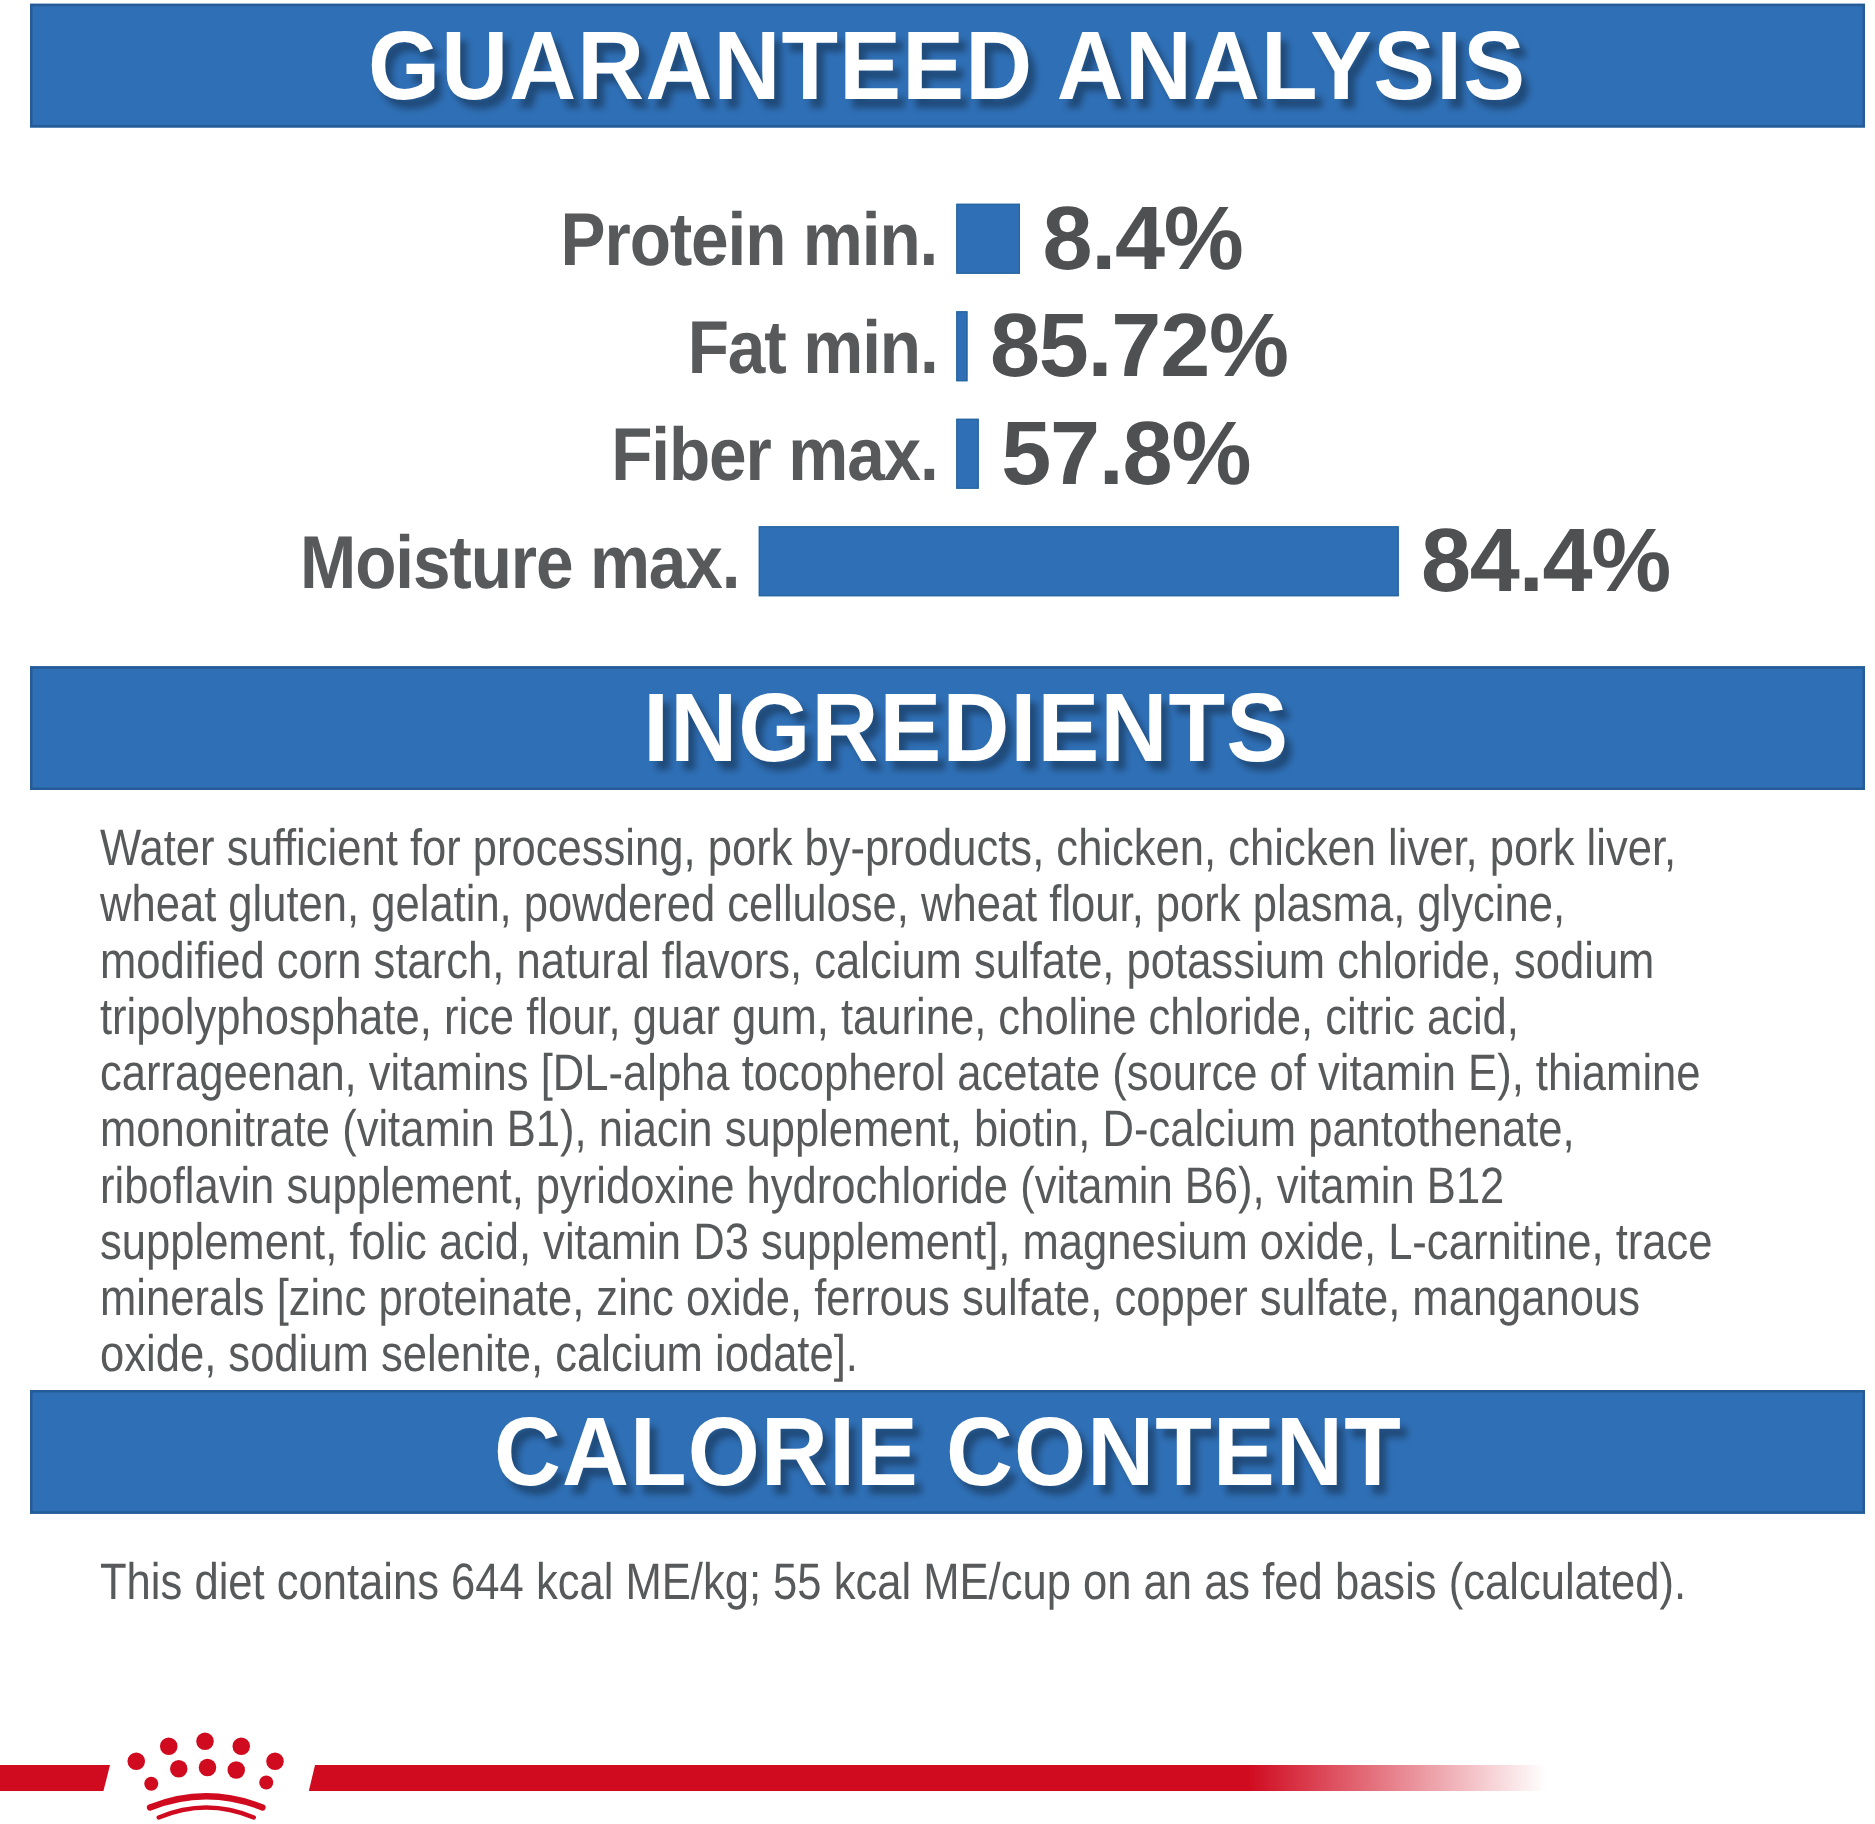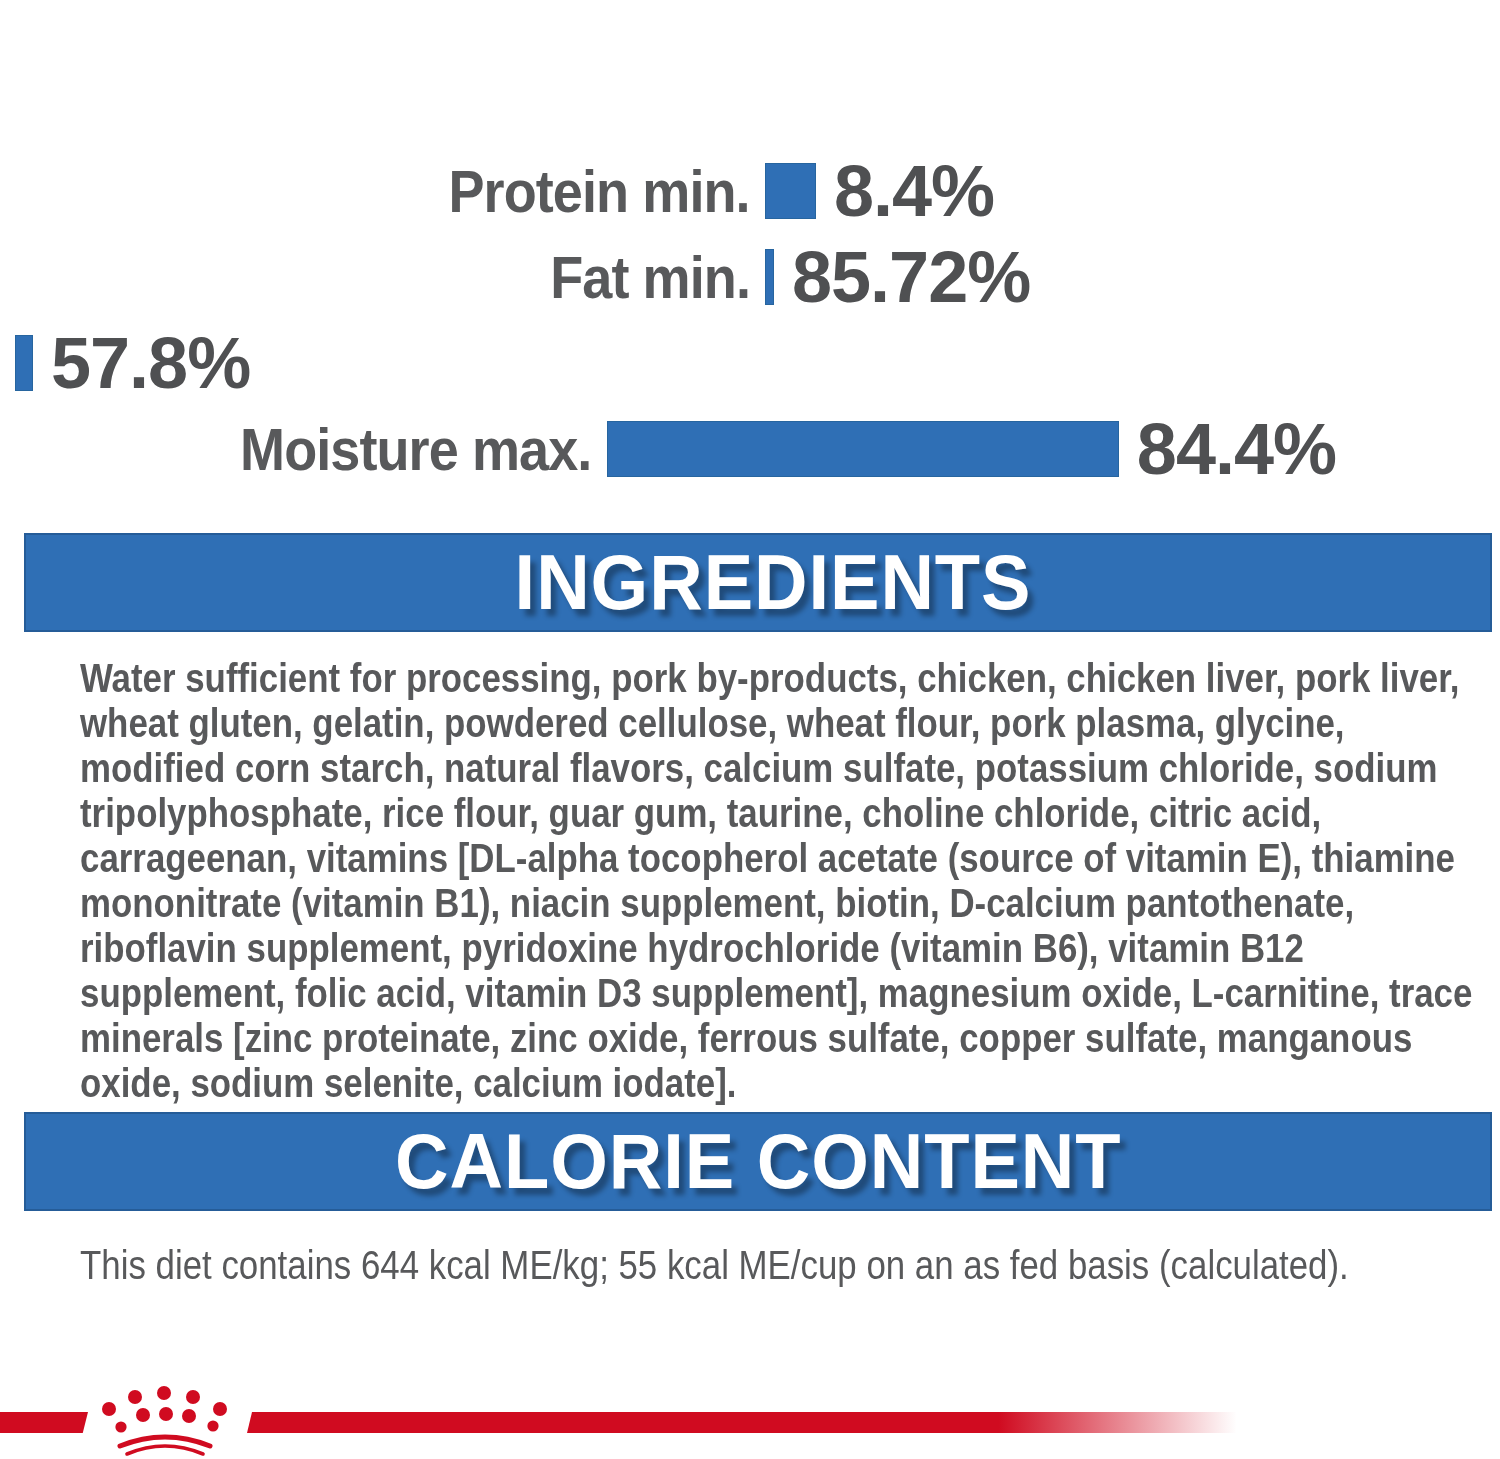--- a/index.html
+++ b/index.html
@@ -86,21 +86,20 @@
     letter-spacing: -1px;
     white-space: nowrap;
   }
 
   
   .ingredients {
     position: absolute;
     top: 656px;
     left: 80px;
     width: 1420px;
-    font-weight: bold;
   }
   .text-line {
     color: #58595b;
     font-size: 41px;
     line-height: 45px;
     white-space: nowrap;
     transform: scaleX(0.85);
     transform-origin: 0 50%;
   }
 
@@ -139,36 +138,40 @@
     top: 1385px;
     width: 140px;
     height: 75px;
   }
 </style>
 </head>
 <body>
 
 <div class="page">
 
+  <header class="banner banner-ga">
+    <span class="banner-title">GUARANTEED ANALYSIS</span>
+  </header>
 
   <div class="ga-chart">
 
     <div class="ga-row">
       <span class="ga-label"><span class="cond">Protein min.</span></span>
       <span class="ga-bar" style="width: 51px;"></span>
       <span class="ga-value">8.4%</span>
     </div>
 
     <div class="ga-row">
       <span class="ga-label"><span class="cond">Fat min.</span></span>
       <span class="ga-bar" style="width: 9px;"></span>
       <span class="ga-value">85.72%</span>
     </div>
 
     <div class="ga-row">
+      <span class="ga-label"><span class="cond">Fiber max.</span></span>
       <span class="ga-bar" style="width: 18px;"></span>
       <span class="ga-value">57.8%</span>
     </div>
 
     <div class="ga-row">
       <span class="ga-label"><span class="cond">Moisture max.</span></span>
       <span class="ga-bar" style="width: 512px;"></span>
       <span class="ga-value">84.4%</span>
     </div>
 

